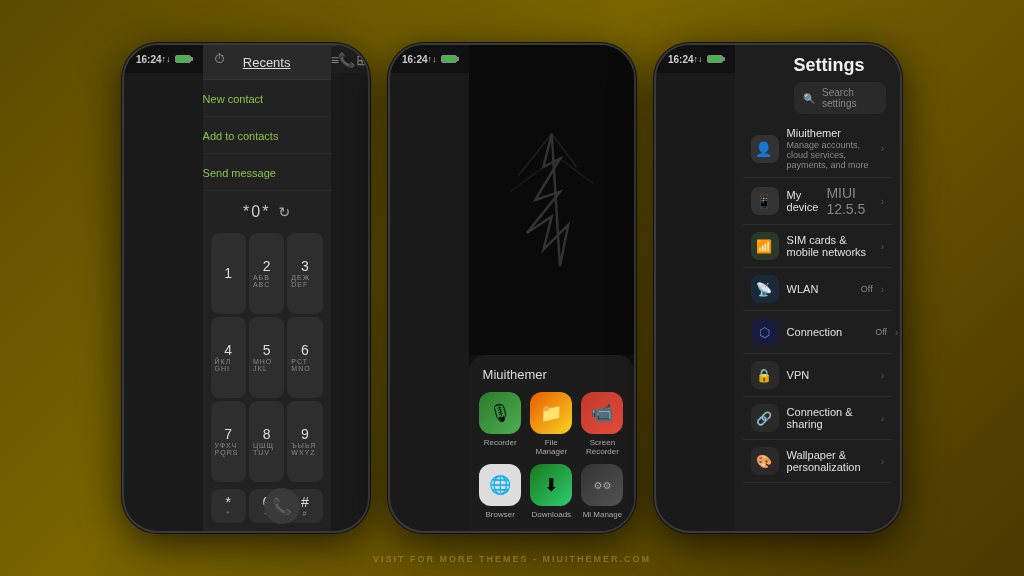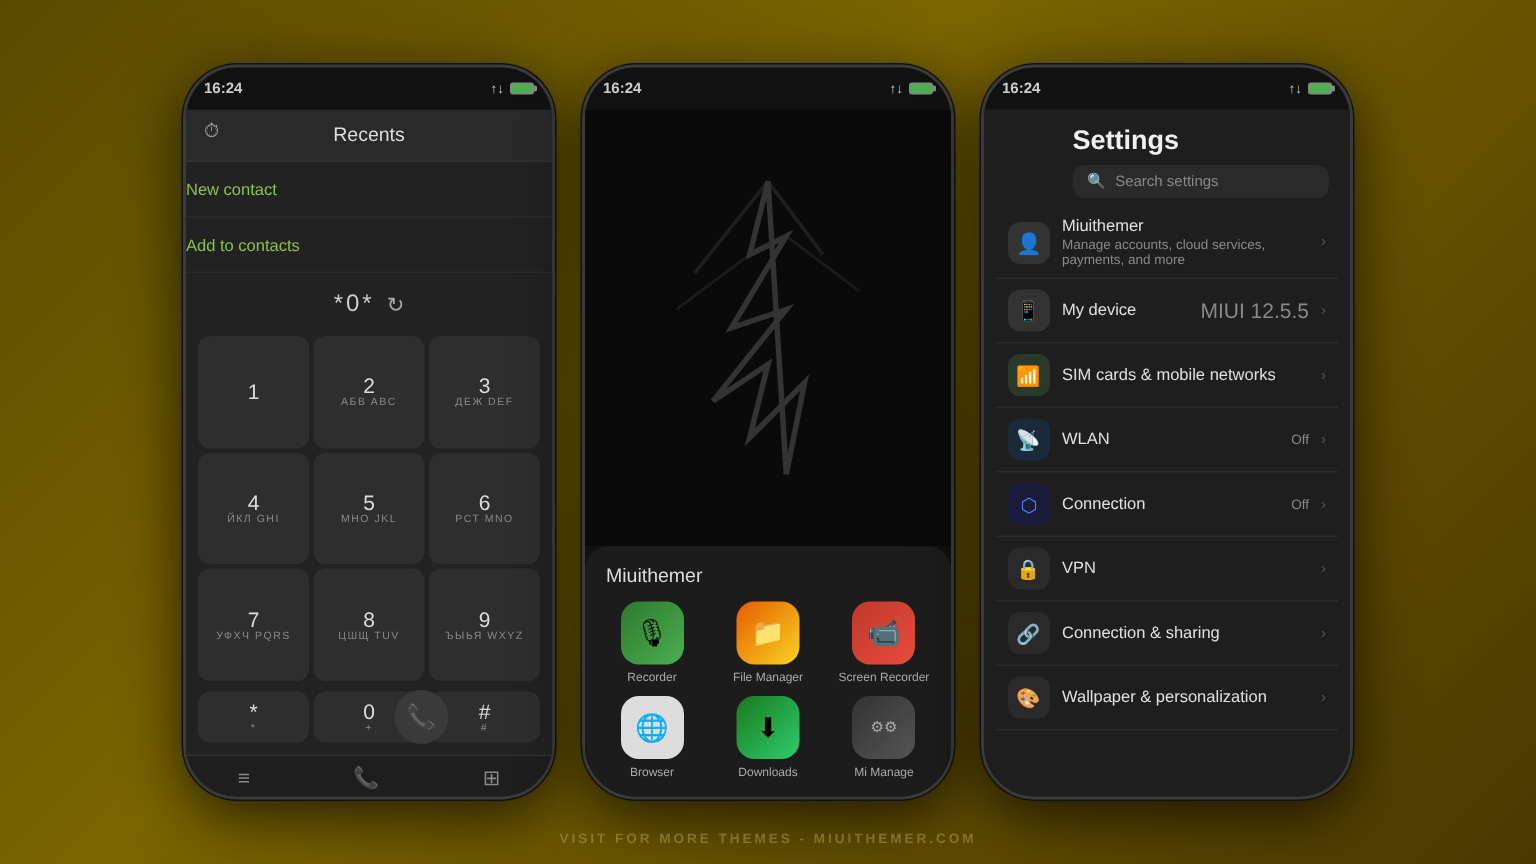--- a/index.html
+++ b/index.html
@@ -25,21 +25,21 @@
     }
 
     .phone {
       background: #1a1a1a;
       border-radius: 36px;
       border: 2px solid #3a3a3a;
       box-shadow: 0 0 0 1px #111, 0 10px 40px rgba(0,0,0,0.7);
       overflow: hidden;
       position: relative;
       display: flex;
-      flex-direction: column;
+      flex-direction: row;
     }
 
     .phone-left {
       width: 248px;
       height: 490px;
     }
     .phone-middle {
       width: 248px;
       height: 490px;
     }
@@ -112,20 +112,21 @@
       background: #2a2a2a;
       padding: 8px 12px;
       text-align: center;
       border-bottom: 1px solid #333;
     }
 
     .recents-title {
       color: #ddd;
       font-size: 13px;
       font-weight: 500;
+      text-decoration: underline;
     }
 
     .contact-actions {
       padding: 0;
     }
 
     .contact-action-item {
       padding: 9px 0;
       border-bottom: 1px solid #2a2a2a;
     }
@@ -429,20 +430,23 @@
           <span class="recents-title">Recents</span>
         </div>
       </div>
       <div class="contact-actions">
         <div class="contact-action-item">
           <span class="contact-action-text">New contact</span>
         </div>
         <div class="contact-action-item">
           <span class="contact-action-text">Add to contacts</span>
         </div>
+        <div class="contact-action-item">
+          <span class="contact-action-text">Send message</span>
+        </div>
       </div>
       <div class="dialer-display">
         <span class="dialer-number">*0*</span>
         <span class="dialer-icon">↻</span>
       </div>
       <div class="dialer-grid">
         <div class="dial-key">
           <span class="dial-key-main">1</span>
           <span class="dial-key-sub"></span>
         </div>

